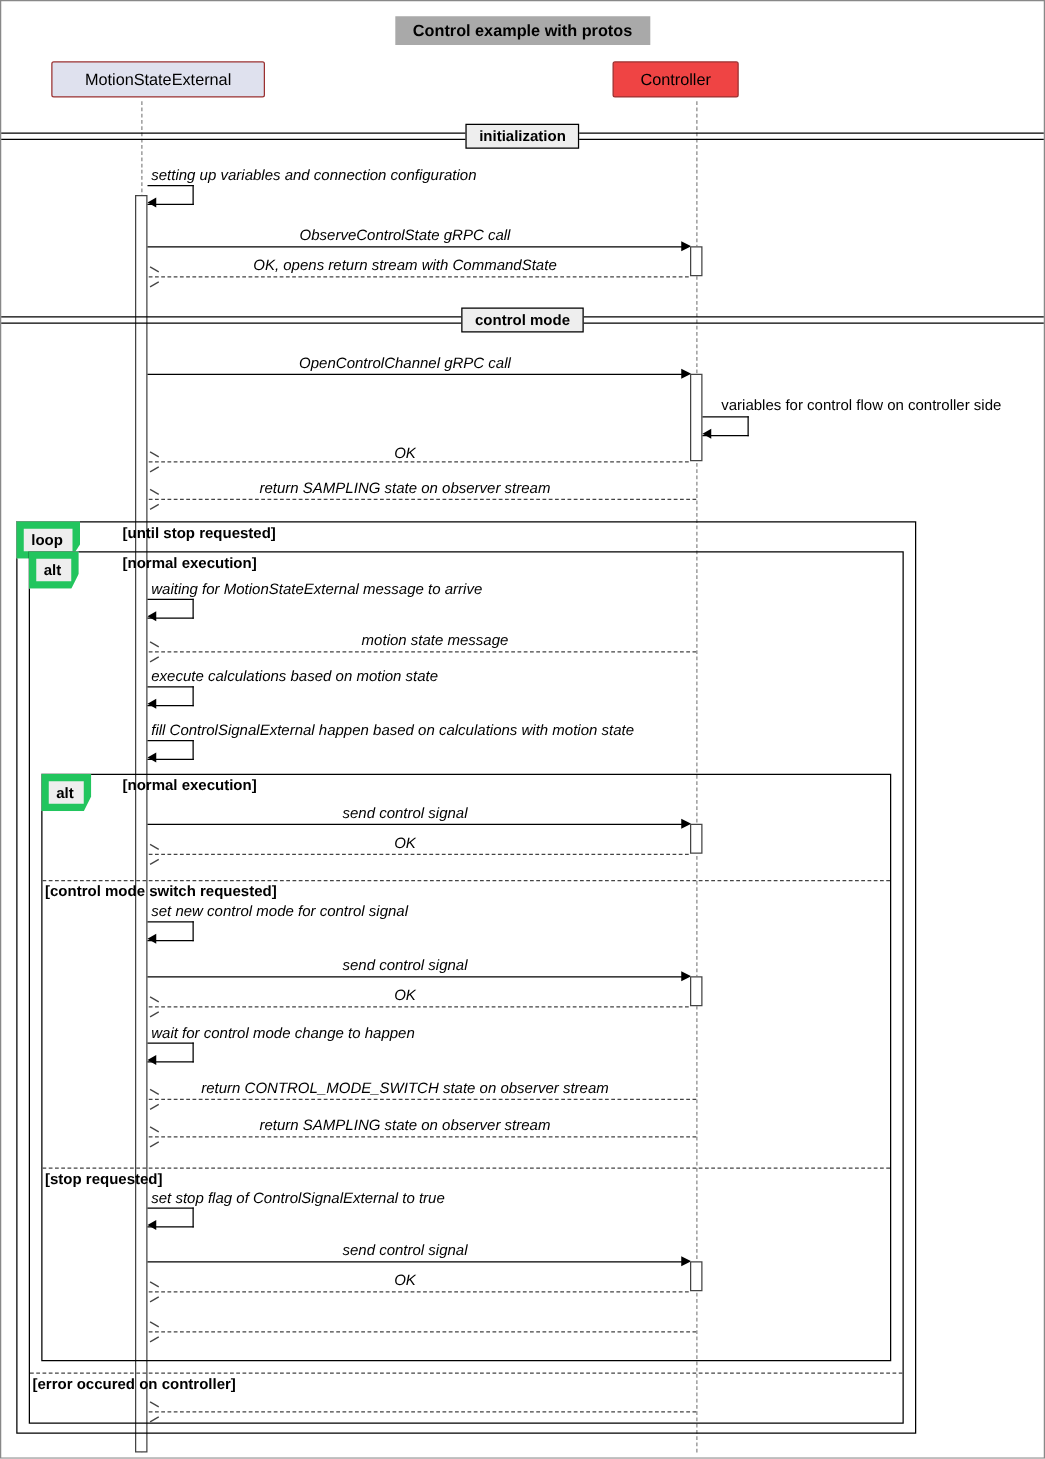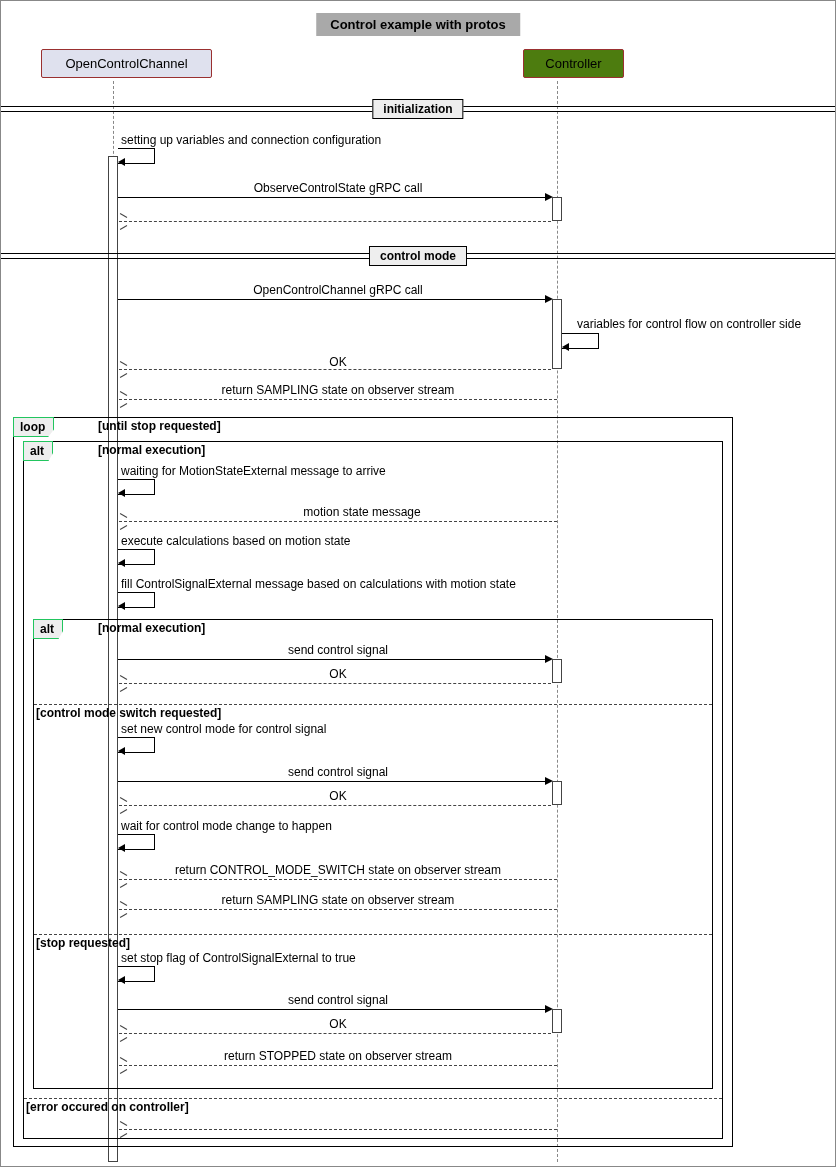--- a/index.html
+++ b/index.html
@@ -31,21 +31,21 @@
   .participant {
     position: absolute;
     top: 48px;
     border: 1.5px solid #9a3030;
     border-radius: 2px;
     padding: 6px 12px;
     font-size: 13px;
     text-align: center;
   }
   .p-app { left: 40px; width: 145px; background: #dfe1ee; }
-  .p-ctrl { left: 522px; width: 75px; background: #4d7c0f; }
+  .p-ctrl { left: 489px; width: 75px; background: #ef4444; }
   .lifeline {
     position: absolute;
     top: 80px;
     bottom: 4px;
     width: 0;
     border-left: 1px dashed #888;
   }
   .lifeline.app { left: 112px; }
   .lifeline.ctrl { left: 556px; }
   .activation {
@@ -73,27 +73,29 @@
     border: 1px solid #000;
     padding: 2px 10px;
     font-weight: bold;
     font-size: 12px;
   }
   .msg-label {
     position: absolute;
     font-size: 12px;
     text-align: center;
     width: 430px;
-    left: 122px;
+    left: 108px;
+    font-style: italic;
   }
   .wide-label {
     position: absolute;
     font-size: 12px;
     text-align: right;
     left: 120px;
+    font-style: italic;
   }
   .hline {
     position: absolute;
     height: 0;
     border-top: 1px solid #000;
   }
   .hline.dashed { border-top: 1px dashed #444; }
   .arrowhead-r {
     position: absolute;
     width: 0; height: 0;
@@ -126,21 +128,21 @@
   }
   .fragbox {
     position: absolute;
     border: 1px solid #000;
     box-sizing: border-box;
   }
   .fragtag {
     position: absolute;
     top: -1px; left: -1px;
     background: #eee;
-    border: 1px solid #22c55e;
+    border: 6px solid #22c55e;
     font-weight: bold;
     font-size: 12px;
     padding: 2px 8px 2px 6px;
     clip-path: polygon(0 0, 100% 0, 100% 60%, 85% 100%, 0 100%);
   }
   .fragcond {
     position: absolute;
     top: 1px;
     font-weight: bold;
     font-size: 12px;
@@ -158,41 +160,42 @@
     border-right: 7px solid #000;
   }
 </style>
 </head>
 <body>
 
 <div class="canvas">
 
   <div class="title">Control example with protos</div>
 
-  <div class="participant p-app">OpenControlChannel</div>
+  <div class="participant p-app">MotionStateExternal</div>
   <div class="participant p-ctrl">Controller</div>
 
   <div class="lifeline app"></div>
   <div class="lifeline ctrl"></div>
 
   <div class="activation" style="left:107px; top:155px; height:1006px;"></div>
 
   <div class="divider" style="top:105px;">
     <div class="divider-label">initialization</div>
   </div>
 
   <div class="wide-label" style="top:132px;">setting up variables and connection configuration</div>
   <div class="selfcall" style="left:117px; top:147px;"></div>
   <div class="selfcall-arr" style="left:117px; top:157px;"></div>
 
   <div class="msg-label" style="top:180px;">ObserveControlState gRPC call</div>
   <div class="hline" style="left:117px; top:196px; width:432px;"></div>
   <div class="arrowhead-r" style="left:544px; top:192px;"></div>
   <div class="activation" style="left:551px; top:196px; height:24px;"></div>
 
+  <div class="msg-label" style="top:204px;">OK, opens return stream with CommandState</div>
   <div class="hline dashed" style="left:118px; top:220px; width:432px;"></div>
   <div class="arrowhead-l-thin" style="left:118px; top:216px;"></div>
 
   <div class="divider" style="top:252px;">
     <div class="divider-label">control mode</div>
   </div>
 
   <div class="msg-label" style="top:282px;">OpenControlChannel gRPC call</div>
   <div class="hline" style="left:117px; top:298px; width:432px;"></div>
   <div class="arrowhead-r" style="left:544px; top:294px;"></div>
@@ -227,21 +230,21 @@
   <div class="selfcall-arr" style="left:117px; top:488px;"></div>
 
   <div class="msg-label" style="top:504px;margin-left:24px;">motion state message</div>
   <div class="hline dashed" style="left:118px; top:520px; width:438px;"></div>
   <div class="arrowhead-l-thin" style="left:118px; top:516px;"></div>
 
   <div class="wide-label" style="top:533px;">execute calculations based on motion state</div>
   <div class="selfcall" style="left:117px; top:548px;"></div>
   <div class="selfcall-arr" style="left:117px; top:558px;"></div>
 
-  <div class="wide-label" style="top:576px;">fill ControlSignalExternal message based on calculations with motion state</div>
+  <div class="wide-label" style="top:576px;">fill ControlSignalExternal happen based on calculations with motion state</div>
   <div class="selfcall" style="left:117px; top:591px;"></div>
   <div class="selfcall-arr" style="left:117px; top:601px;"></div>
 
   <div class="fragbox" style="left:32px; top:618px; width:680px; height:470px;">
     <div class="fragtag">alt</div>
     <div class="fragcond" style="left:64px;">[normal execution]</div>
     <div class="fragdiv" style="top:84px;"></div>
     <div class="fragcond" style="left:2px; top:86px;">[control mode switch requested]</div>
     <div class="fragdiv" style="top:314px;"></div>
     <div class="fragcond" style="left:2px; top:316px;">[stop requested]</div>
@@ -284,20 +287,19 @@
   <div class="selfcall-arr" style="left:117px; top:975px;"></div>
 
   <div class="msg-label" style="top:992px;">send control signal</div>
   <div class="hline" style="left:117px; top:1008px; width:432px;"></div>
   <div class="arrowhead-r" style="left:544px; top:1004px;"></div>
   <div class="activation" style="left:551px; top:1008px; height:24px;"></div>
   <div class="msg-label" style="top:1016px;">OK</div>
   <div class="hline dashed" style="left:118px; top:1032px; width:432px;"></div>
   <div class="arrowhead-l-thin" style="left:118px; top:1028px;"></div>
 
-  <div class="msg-label" style="top:1048px;">return STOPPED state on observer stream</div>
   <div class="hline dashed" style="left:118px; top:1064px; width:438px;"></div>
   <div class="arrowhead-l-thin" style="left:118px; top:1060px;"></div>
 
   <div class="hline dashed" style="left:118px; top:1128px; width:438px;"></div>
   <div class="arrowhead-l-thin" style="left:118px; top:1124px;"></div>
 
 </div>
 
 </body></html>

